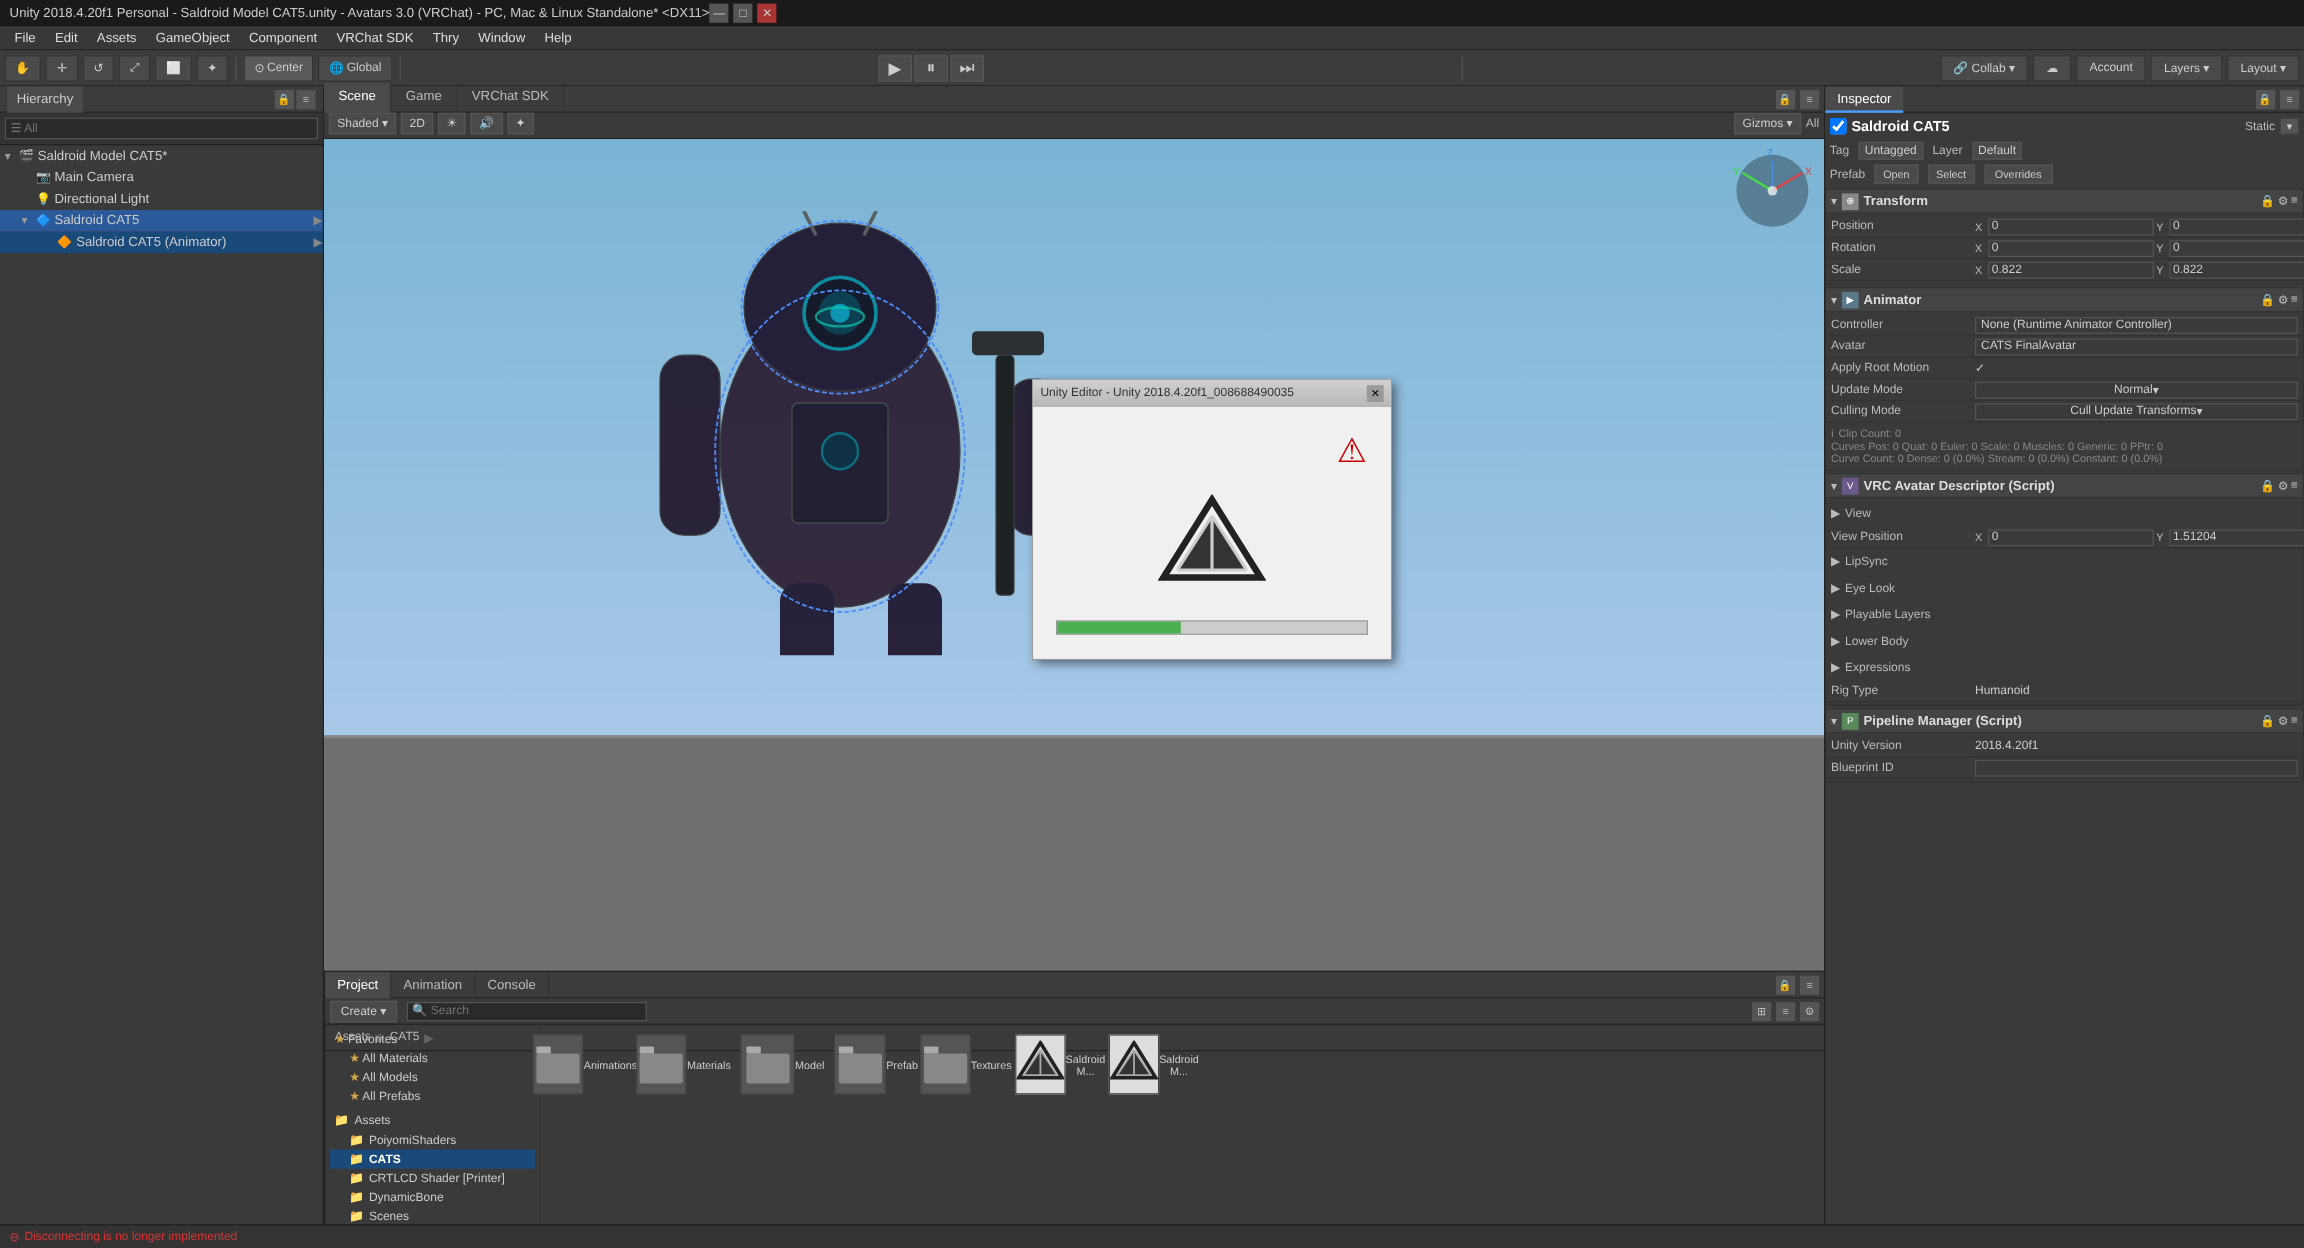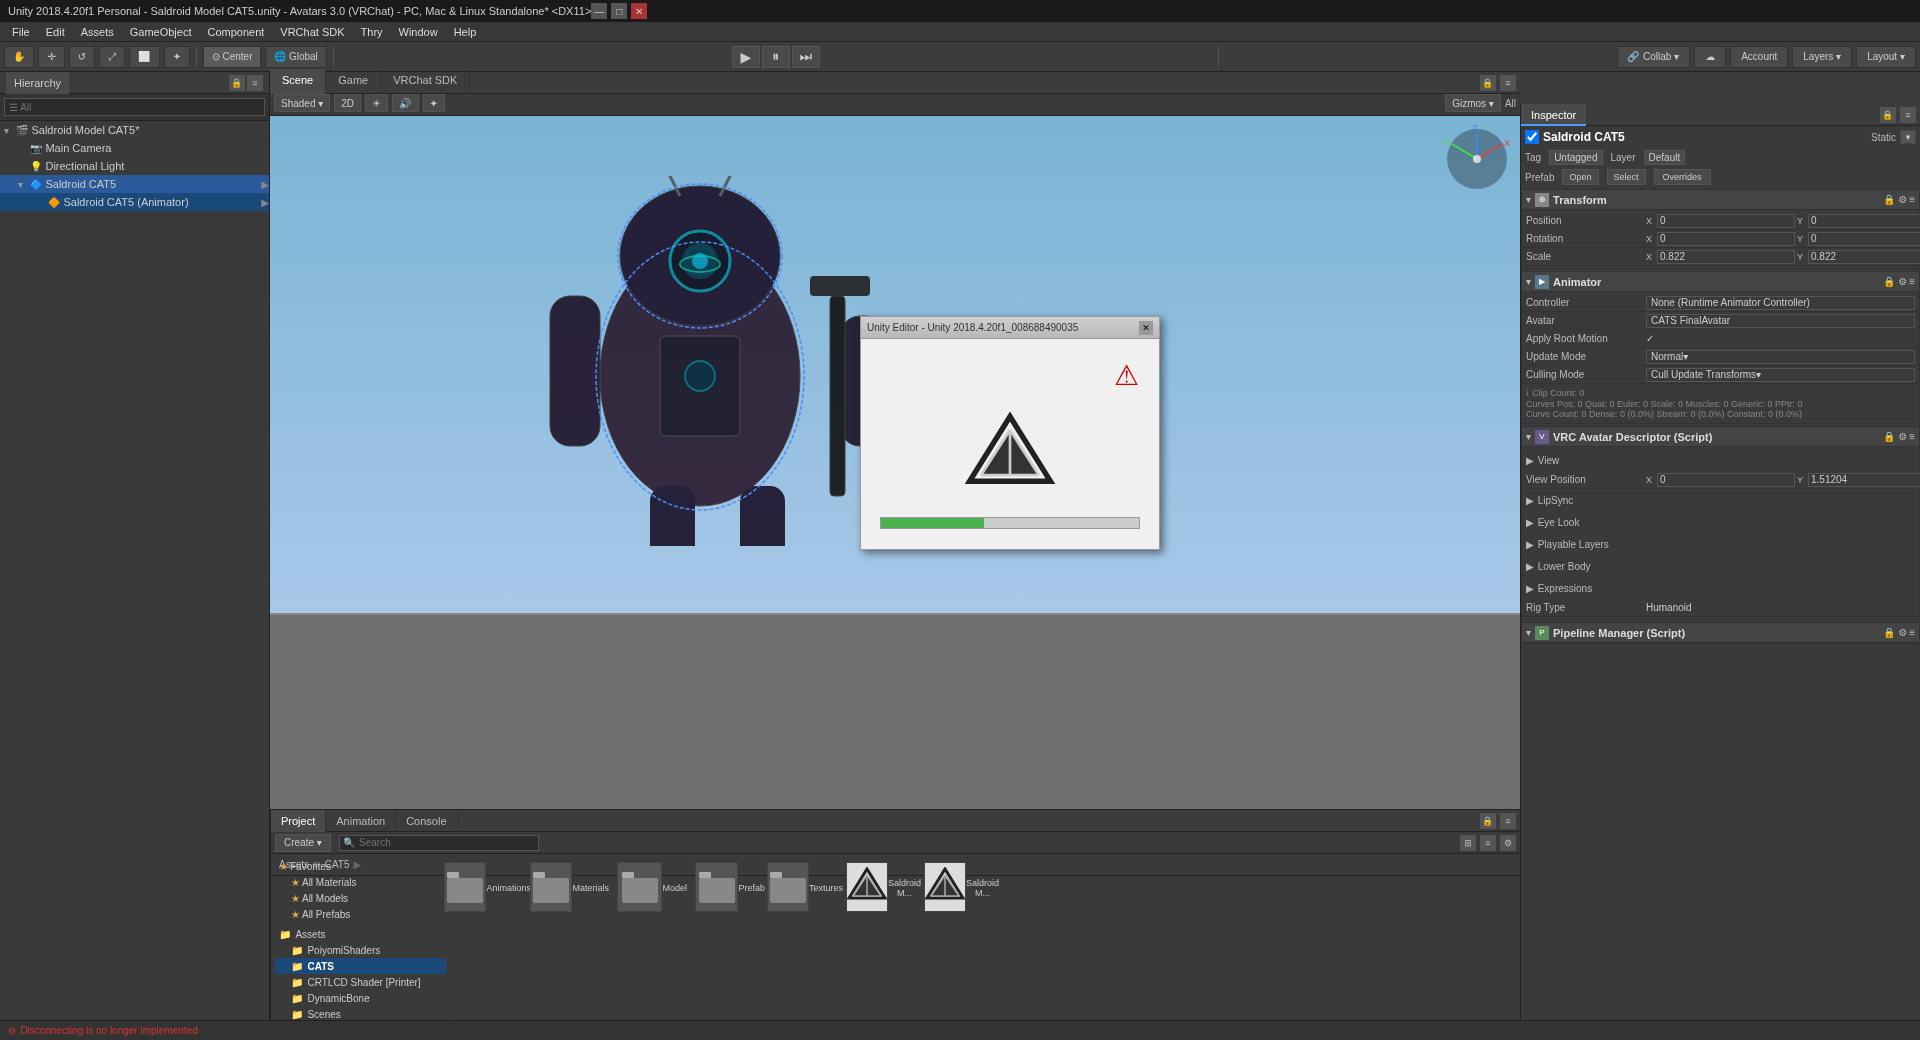--- a/index.html
+++ b/index.html
@@ -262,21 +262,20 @@
     }
 
     
     #inspector-panel {
       width: 400px;
       background: #3a3a3a;
       border-left: 1px solid #222;
       display: flex;
       flex-direction: column;
       overflow: hidden;
-      margin-top: 32px;
     }
     .inspector-tabs {
       height: 22px;
       background: #3c3c3c;
       display: flex;
       align-items: center;
       border-bottom: 1px solid #222;
     }
     .inspector-tab {
       padding: 0 10px;
@@ -617,21 +616,21 @@
     .dropdown-field {
       flex: 1;
       background: #3a3a3a;
       border: 1px solid #555;
       padding: 0 4px;
       height: 14px;
       font-size: 10px;
       color: #ccc;
       display: flex;
       align-items: center;
-      justify-content: flex-start;
+      justify-content: center;
     }
 
     
     .sky-bg {
       position: absolute;
       top: 0;
       left: 0;
       right: 0;
       height: 55%;
       background: linear-gradient(180deg, #7ab4d4 0%, #a8c8e8 100%);
@@ -1082,20 +1081,30 @@
         <div class="component-header">
           <span style="font-size:10px;color:#bbb;">▾</span>
           <div class="pipeline-icon">P</div>
           <span class="component-name">Pipeline Manager (Script)</span>
           <div class="component-controls">
             <span class="component-ctrl">🔒</span>
             <span class="component-ctrl">⚙</span>
             <span class="component-ctrl">≡</span>
           </div>
         </div>
+        <div class="component-body">
+          <div class="prop-row">
+            <span class="prop-label">Unity Version</span>
+            <span class="prop-value">2018.4.20f1</span>
+          </div>
+          <div class="prop-row">
+            <span class="prop-label">Blueprint ID</span>
+            <input class="coord-input" style="flex: 1 1 0%;" type="text" placeholder="">
+          </div>
+        </div>
       </div>
 
       <div style="height:8px;"></div>
 
 
     </div>
   </div>
 </div>
 
 <div id="bottom-panel">

